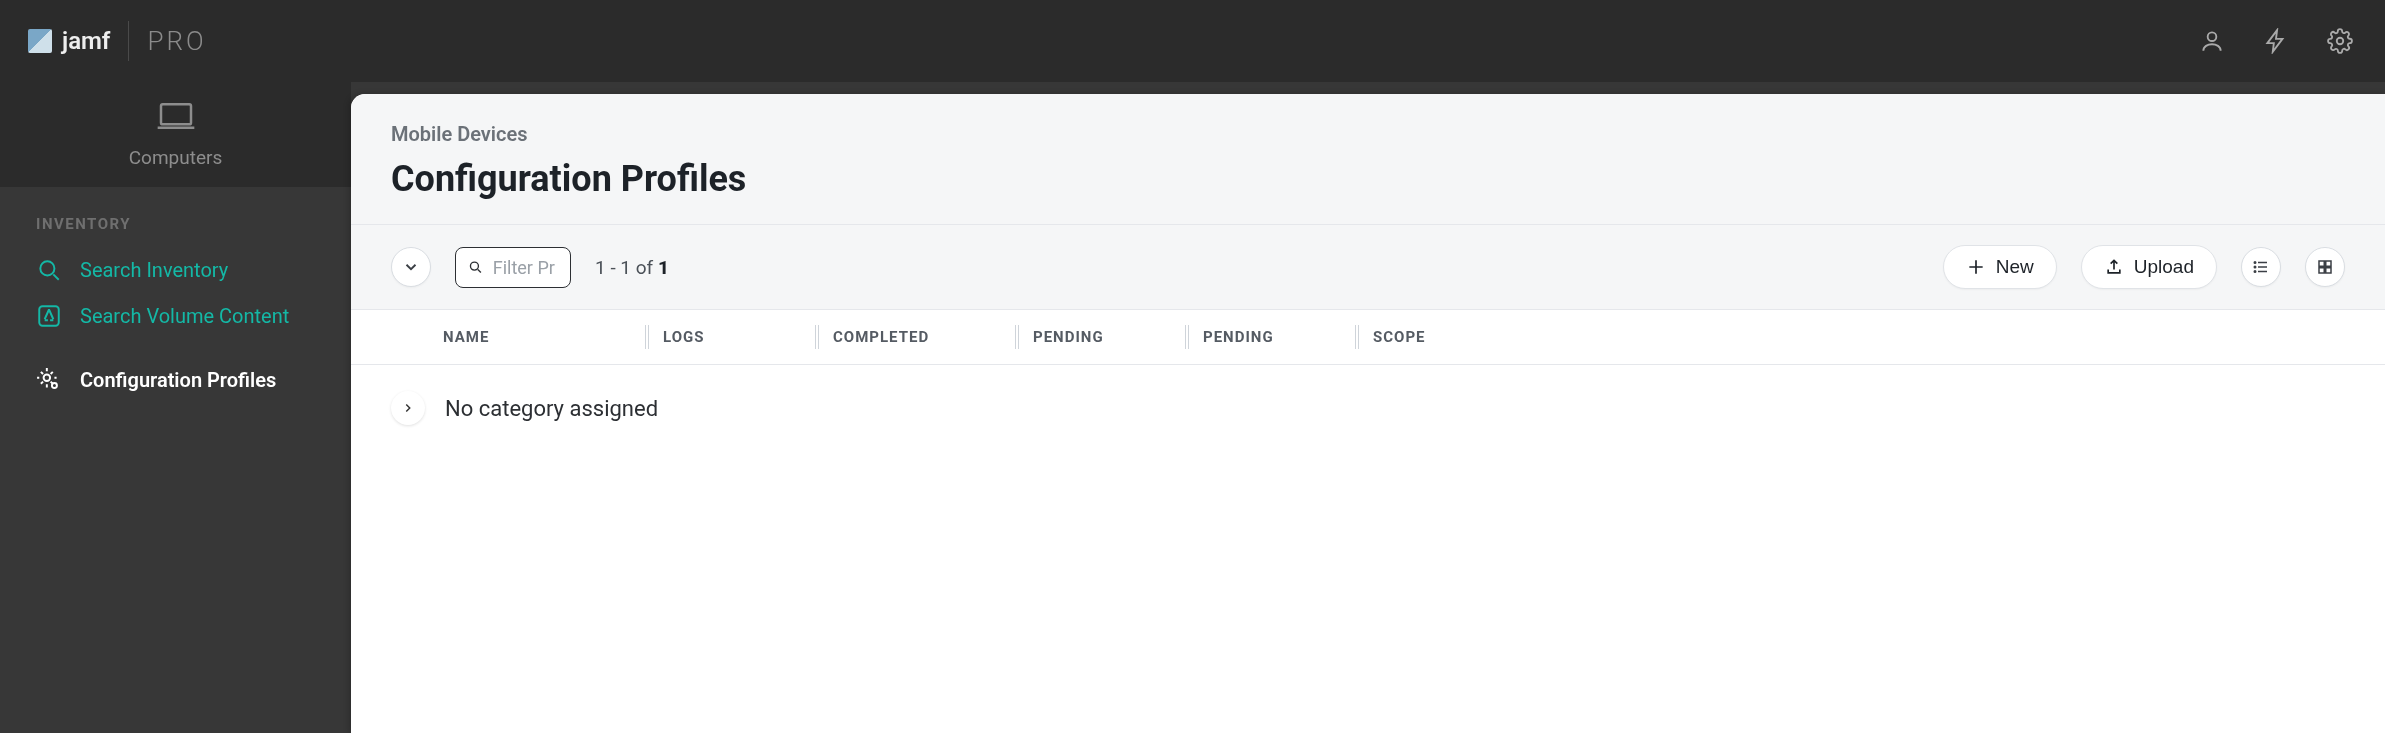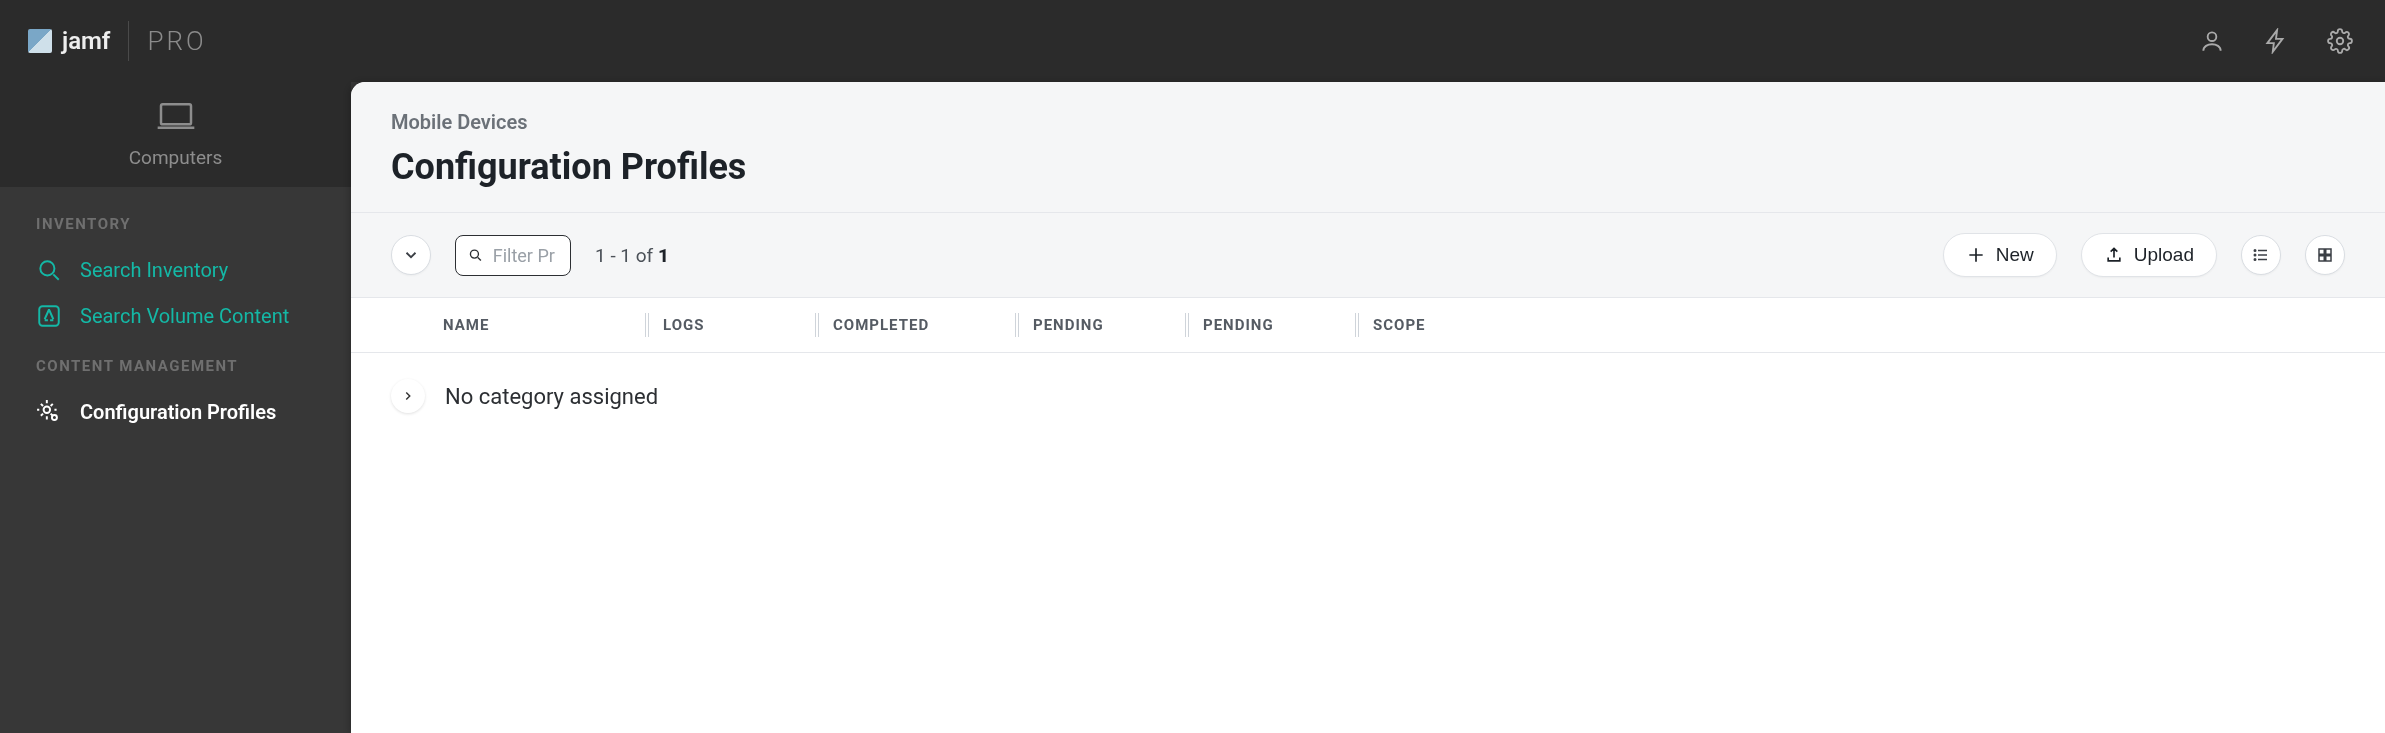--- a/index.html
+++ b/index.html
@@ -139,21 +139,21 @@
   
   .content {
     flex:1;
     background: var(--content-bg);
     border-top-left-radius: 14px;
     color: var(--text-dark);
     min-width:0;
     display:flex;
     flex-direction:column;
     overflow:hidden;
-    margin-top: 0;
+    margin-top: 12px;
     box-shadow: -2px 0 6px rgba(0,0,0,.2);
   }
 
   .page-header {
     padding: 28px 40px 24px;
     border-bottom: 1px solid var(--border-light);
     background: var(--panel-bg);
     border-top-left-radius: 14px;
   }
   .crumb {
@@ -323,21 +323,20 @@
         <div class="side-item">
           <svg viewBox="0 0 24 24" fill="none" stroke="currentColor">
               <rect x="3" y="3" width="18" height="18" rx="3"></rect>
               <path d="M8 16h3M13 16h3M12 6l-4 9M12 6l4 9"></path>
             </svg>
           <span>Search Volume Content</span>
         </div>
       </div>
 
       <div class="side-section" style="padding-top:18px;">
-        <div class="side-heading">CONTENT MANAGEMENT</div>
         <div class="side-item active">
           <svg viewBox="0 0 24 24" fill="none" stroke="currentColor">
               <circle cx="10" cy="10" r="3"></circle>
               <path d="M10 1v3M10 16v3M3 10H1M19 10h-2M4.5 4.5l2 2M13.5 13.5l2 2M4.5 15.5l2-2M13.5 6.5l2-2"></path>
               <circle cx="17" cy="17" r="2.3"></circle>
             </svg>
           <span>Configuration Profiles</span>
         </div>
       </div>
     </aside>

